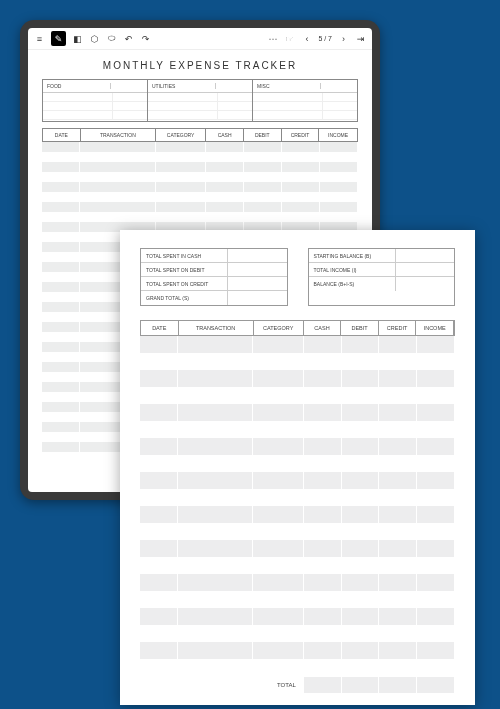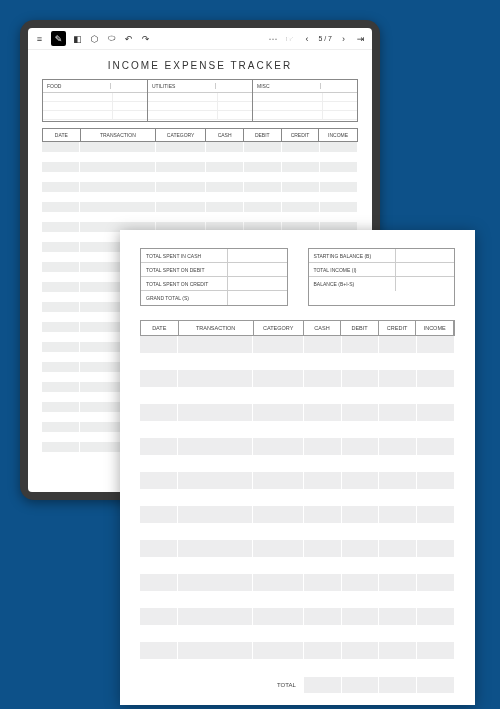--- a/index.html
+++ b/index.html
@@ -205,21 +205,21 @@
       <span class="tool-icon">↷</span>
       <span class="spacer"></span>
       <span class="tool-icon">⋯</span>
       <span class="tool-icon">☞</span>
       <span class="tool-icon">‹</span>
       <span class="page-ind">5 / 7</span>
       <span class="tool-icon">›</span>
       <span class="tool-icon">⇥</span>
     </div>
     <div class="doc">
-      <div class="doc-title">INCOME EXPENSE TRACKER</div>
+      <div class="doc-title">MONTHLY EXPENSE TRACKER</div>
       <div class="cat-box">
         <div class="cat-col">
           <div class="cat-head">
               <span>FOOD</span>
               <span></span>
             </div>
           <div class="cat-rows">
               <div class="cat-row">
                 <span></span>
                 <span></span>

